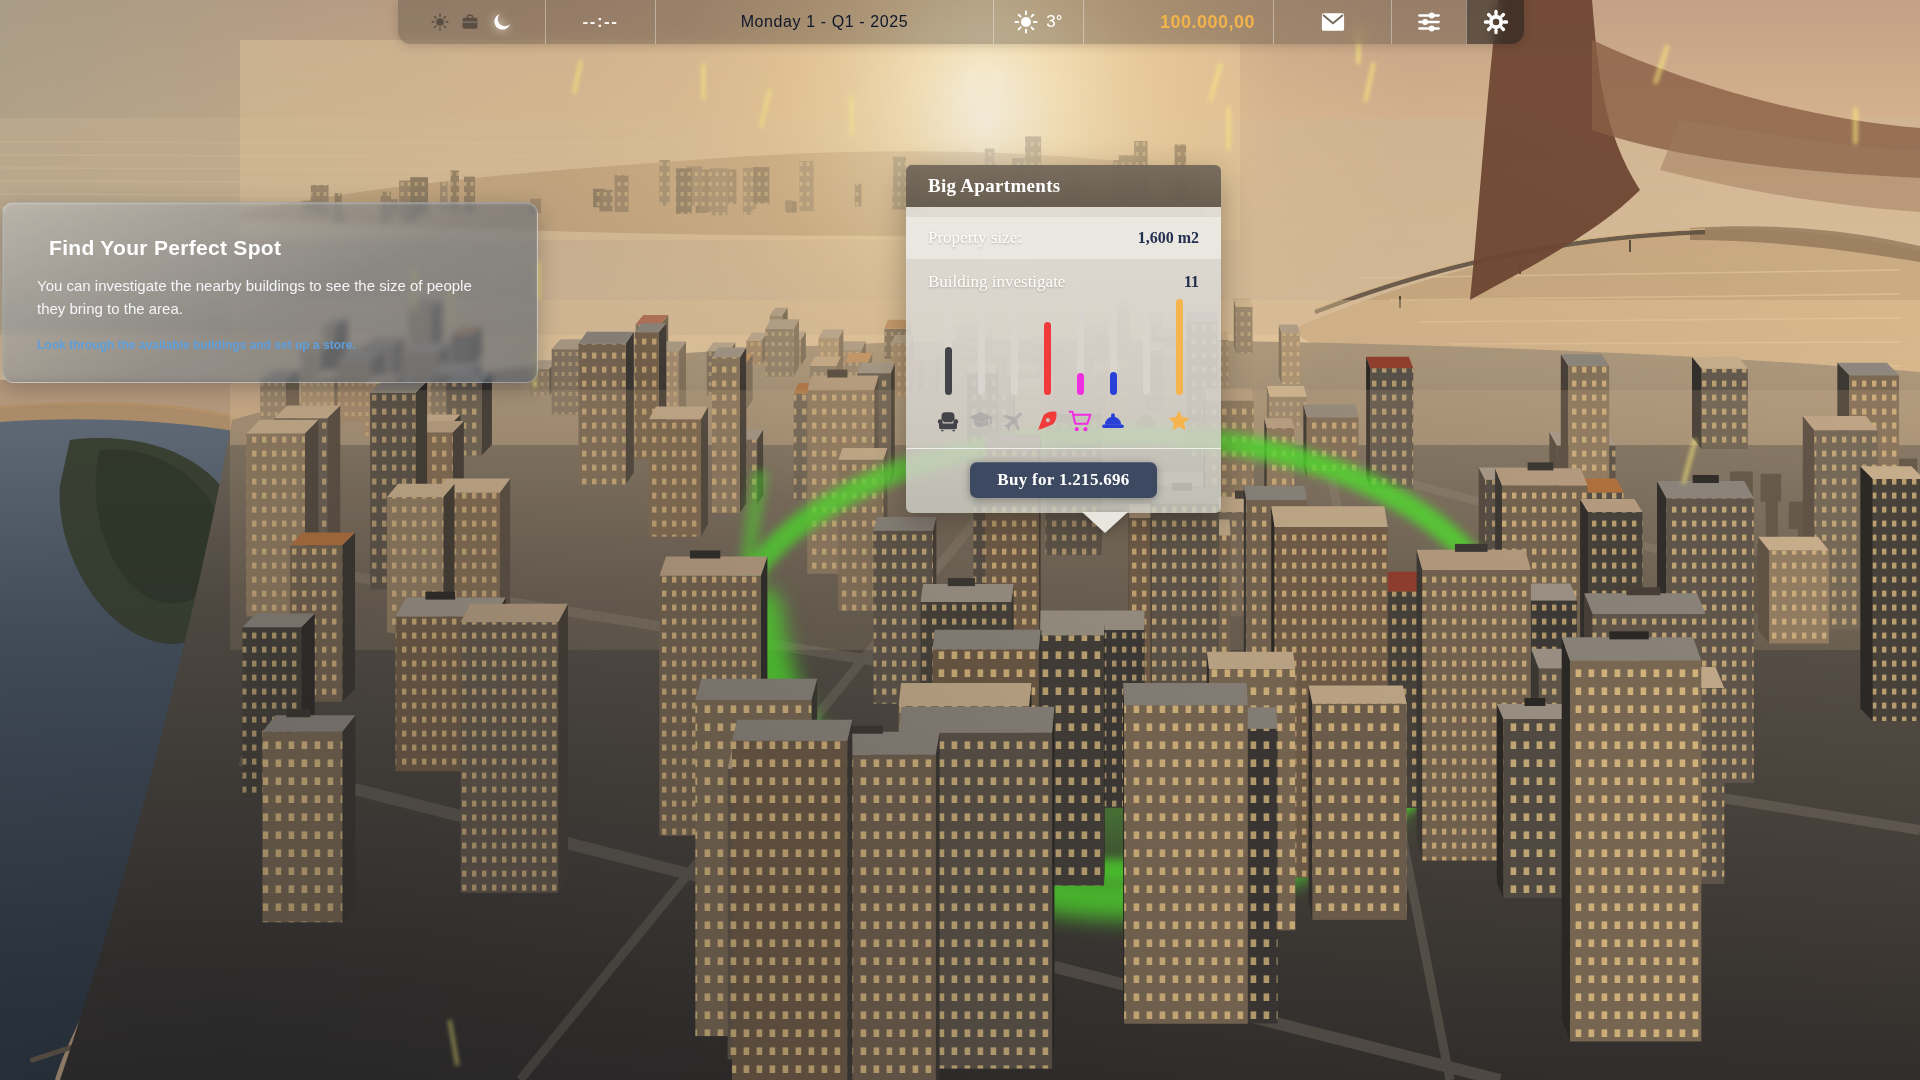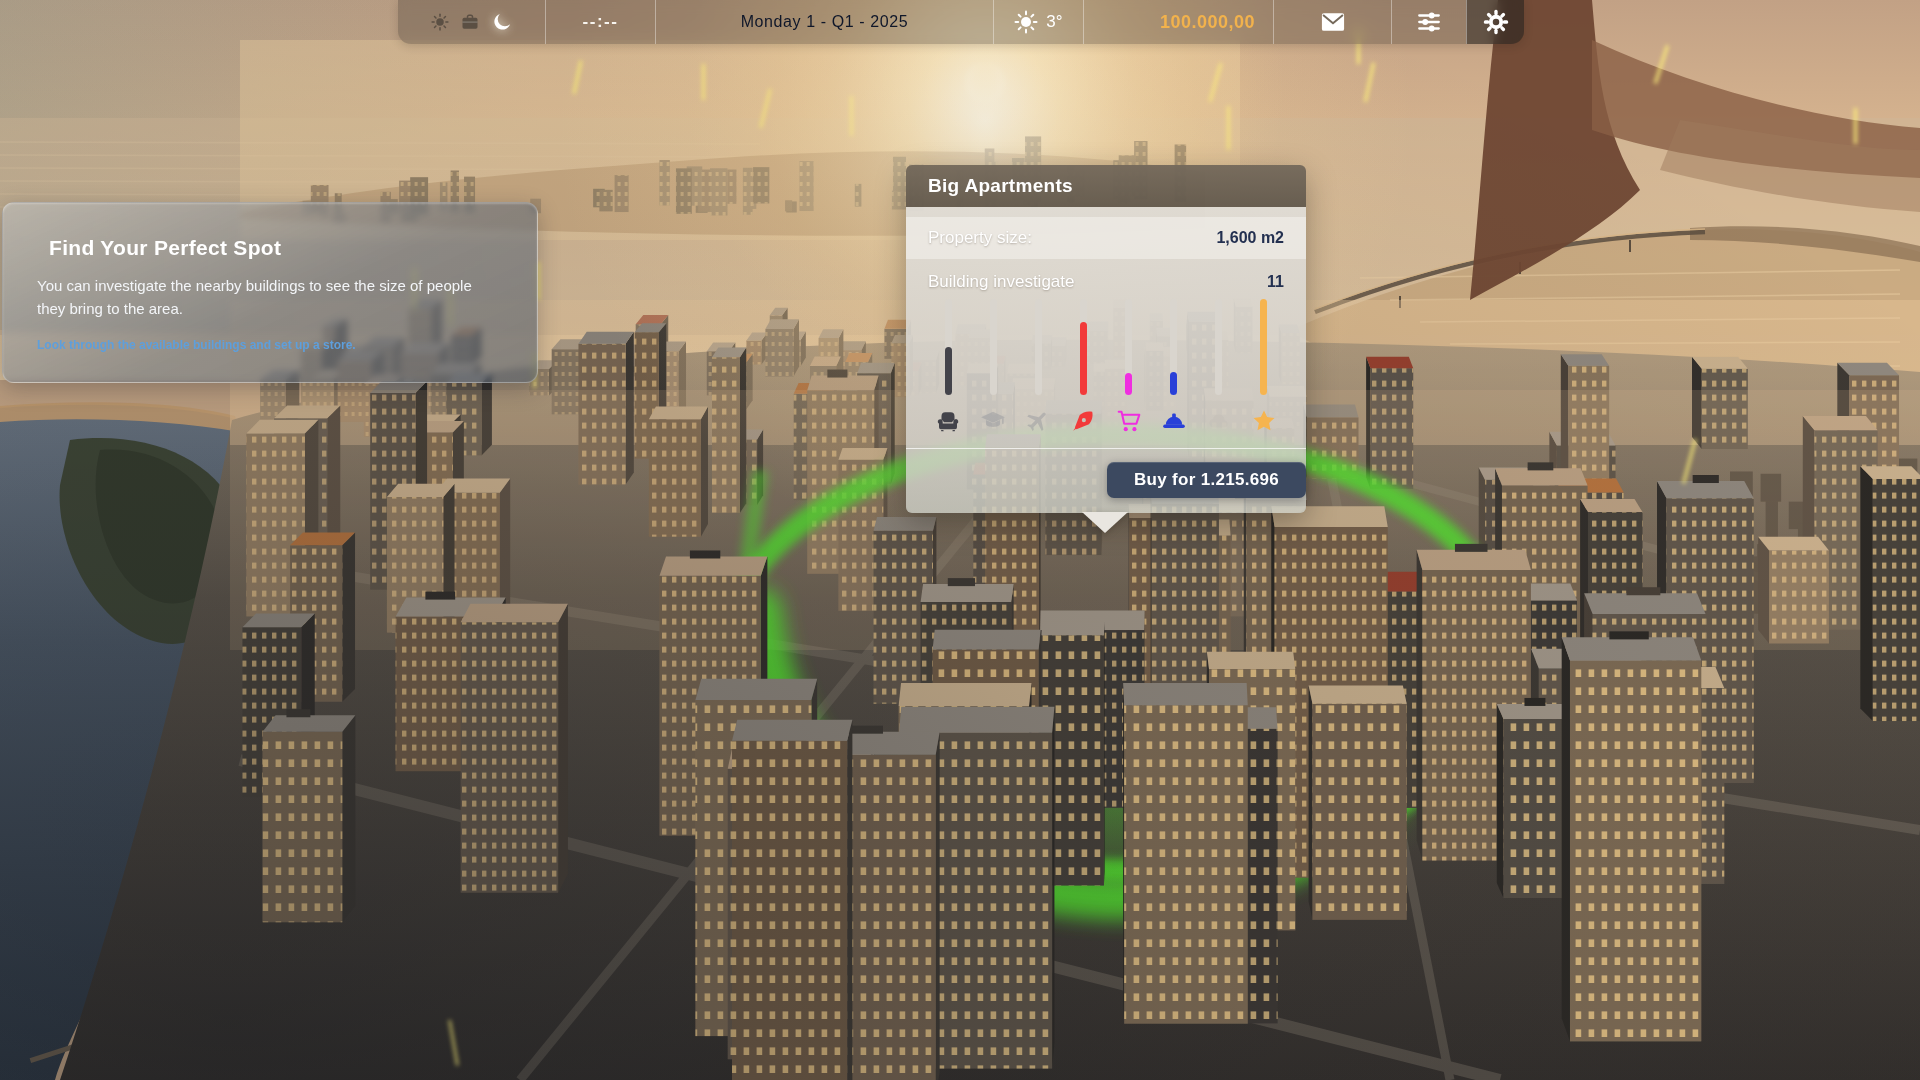--- a/index.html
+++ b/index.html
@@ -38,42 +38,42 @@
     background:linear-gradient(155deg,rgba(186,197,210,.42),rgba(100,110,124,.58) 55%,rgba(82,92,106,.62));
     border:1px solid rgba(255,255,255,.28);
     box-shadow:0 6px 22px rgba(30,30,40,.28), inset 0 1px 2px rgba(255,255,255,.25);
     backdrop-filter:blur(3px);-webkit-backdrop-filter:blur(3px);
     color:#fff;padding:21px 34px 0;z-index:4;}
   .tut h2{margin:12px;text-align:left;font-size:21px;letter-spacing:.3px;}
   .tut p{margin:15px 0 0;font-size:15px;line-height:1.5;color:#f3f5f8;}
   .tut .cta{margin-top:16px;font-weight:bold;font-size:12px;}
 
   
-  .popup{position:absolute;left:906px;top:165px;width:400px;border-radius:10px;z-index:6;
-    box-shadow:0 10px 30px rgba(30,25,20,.35);}
+  .popup{position:absolute;left:906px;top:165px;width:315px;border-radius:10px;z-index:6;
+    box-shadow:0 10px 30px rgba(30,25,20,.35);font-family:Liberation Serif, serif;}
   .pop-head{height:42px;background:linear-gradient(rgba(116,105,91,.96),rgba(97,88,76,.94));
     border-radius:6px 6px 0 0;display:flex;align-items:center;padding-left:22px;box-sizing:border-box;
     color:#fff;font-size:19px;font-weight:bold;letter-spacing:.3px;}
   .pop-body{background:linear-gradient(rgba(224,221,215,.93),rgba(211,208,202,.88) 70%,rgba(206,208,199,.8));
     border-radius:0 0 6px 6px;padding:10px 0 12px;}
   .row-size{height:42px;background:rgba(248,246,242,.5);display:flex;align-items:center;
     justify-content:space-between;padding:0 22px;}
   .row-pop{margin-top:13px;display:flex;align-items:center;justify-content:space-between;padding:0 22px;}
   .lbl{color:#fff;font-size:17px;text-shadow:0 1px 2px rgba(110,100,88,.45);}
   .val{color:#233050;font-weight:bold;font-size:16px;}
   .demo{display:flex;justify-content:space-between;padding:0 27px;margin-top:7px;}
   .demo-col{display:flex;flex-direction:column;align-items:center;width:30px;}
   .track{width:7px;height:96px;background:#d9d5ce;border-radius:4px;position:relative;}
   .fill{position:absolute;bottom:0;left:0;width:7px;border-radius:4px;}
   .demo-icon{margin-top:13px;width:26px;height:26px;}
   .demo-icon svg{display:block;width:100%;height:100%;}
   .dim{opacity:.42;}
   .xdim{opacity:.16;}
   .pop-sep{margin:14px 0 0;border:none;border-top:1px solid rgba(255,255,255,.72);}
-  .buy-wrap{display:flex;justify-content:flex-end;padding:13px 0 3px;}
+  .buy-wrap{display:flex;justify-content:center;padding:13px 0 3px;}
   .buy-btn{background:#3c4960;color:#fff;font-weight:bold;font-size:17px;font-family:inherit;border:none;
     border-radius:7px;padding:8px 27px;letter-spacing:.3px;cursor:pointer;
     box-shadow:0 2px 8px rgba(20,20,30,.35), inset 0 1px 0 rgba(255,255,255,.15);}
   .pointer{position:absolute;left:1082px;top:512px;width:0;height:0;z-index:6;
     border-left:23px solid transparent;border-right:23px solid transparent;border-top:21px solid #e9e6e0;
     filter:drop-shadow(0 2px 3px rgba(50,40,30,.3));}
 </style>
 </head>
 <body>
 

